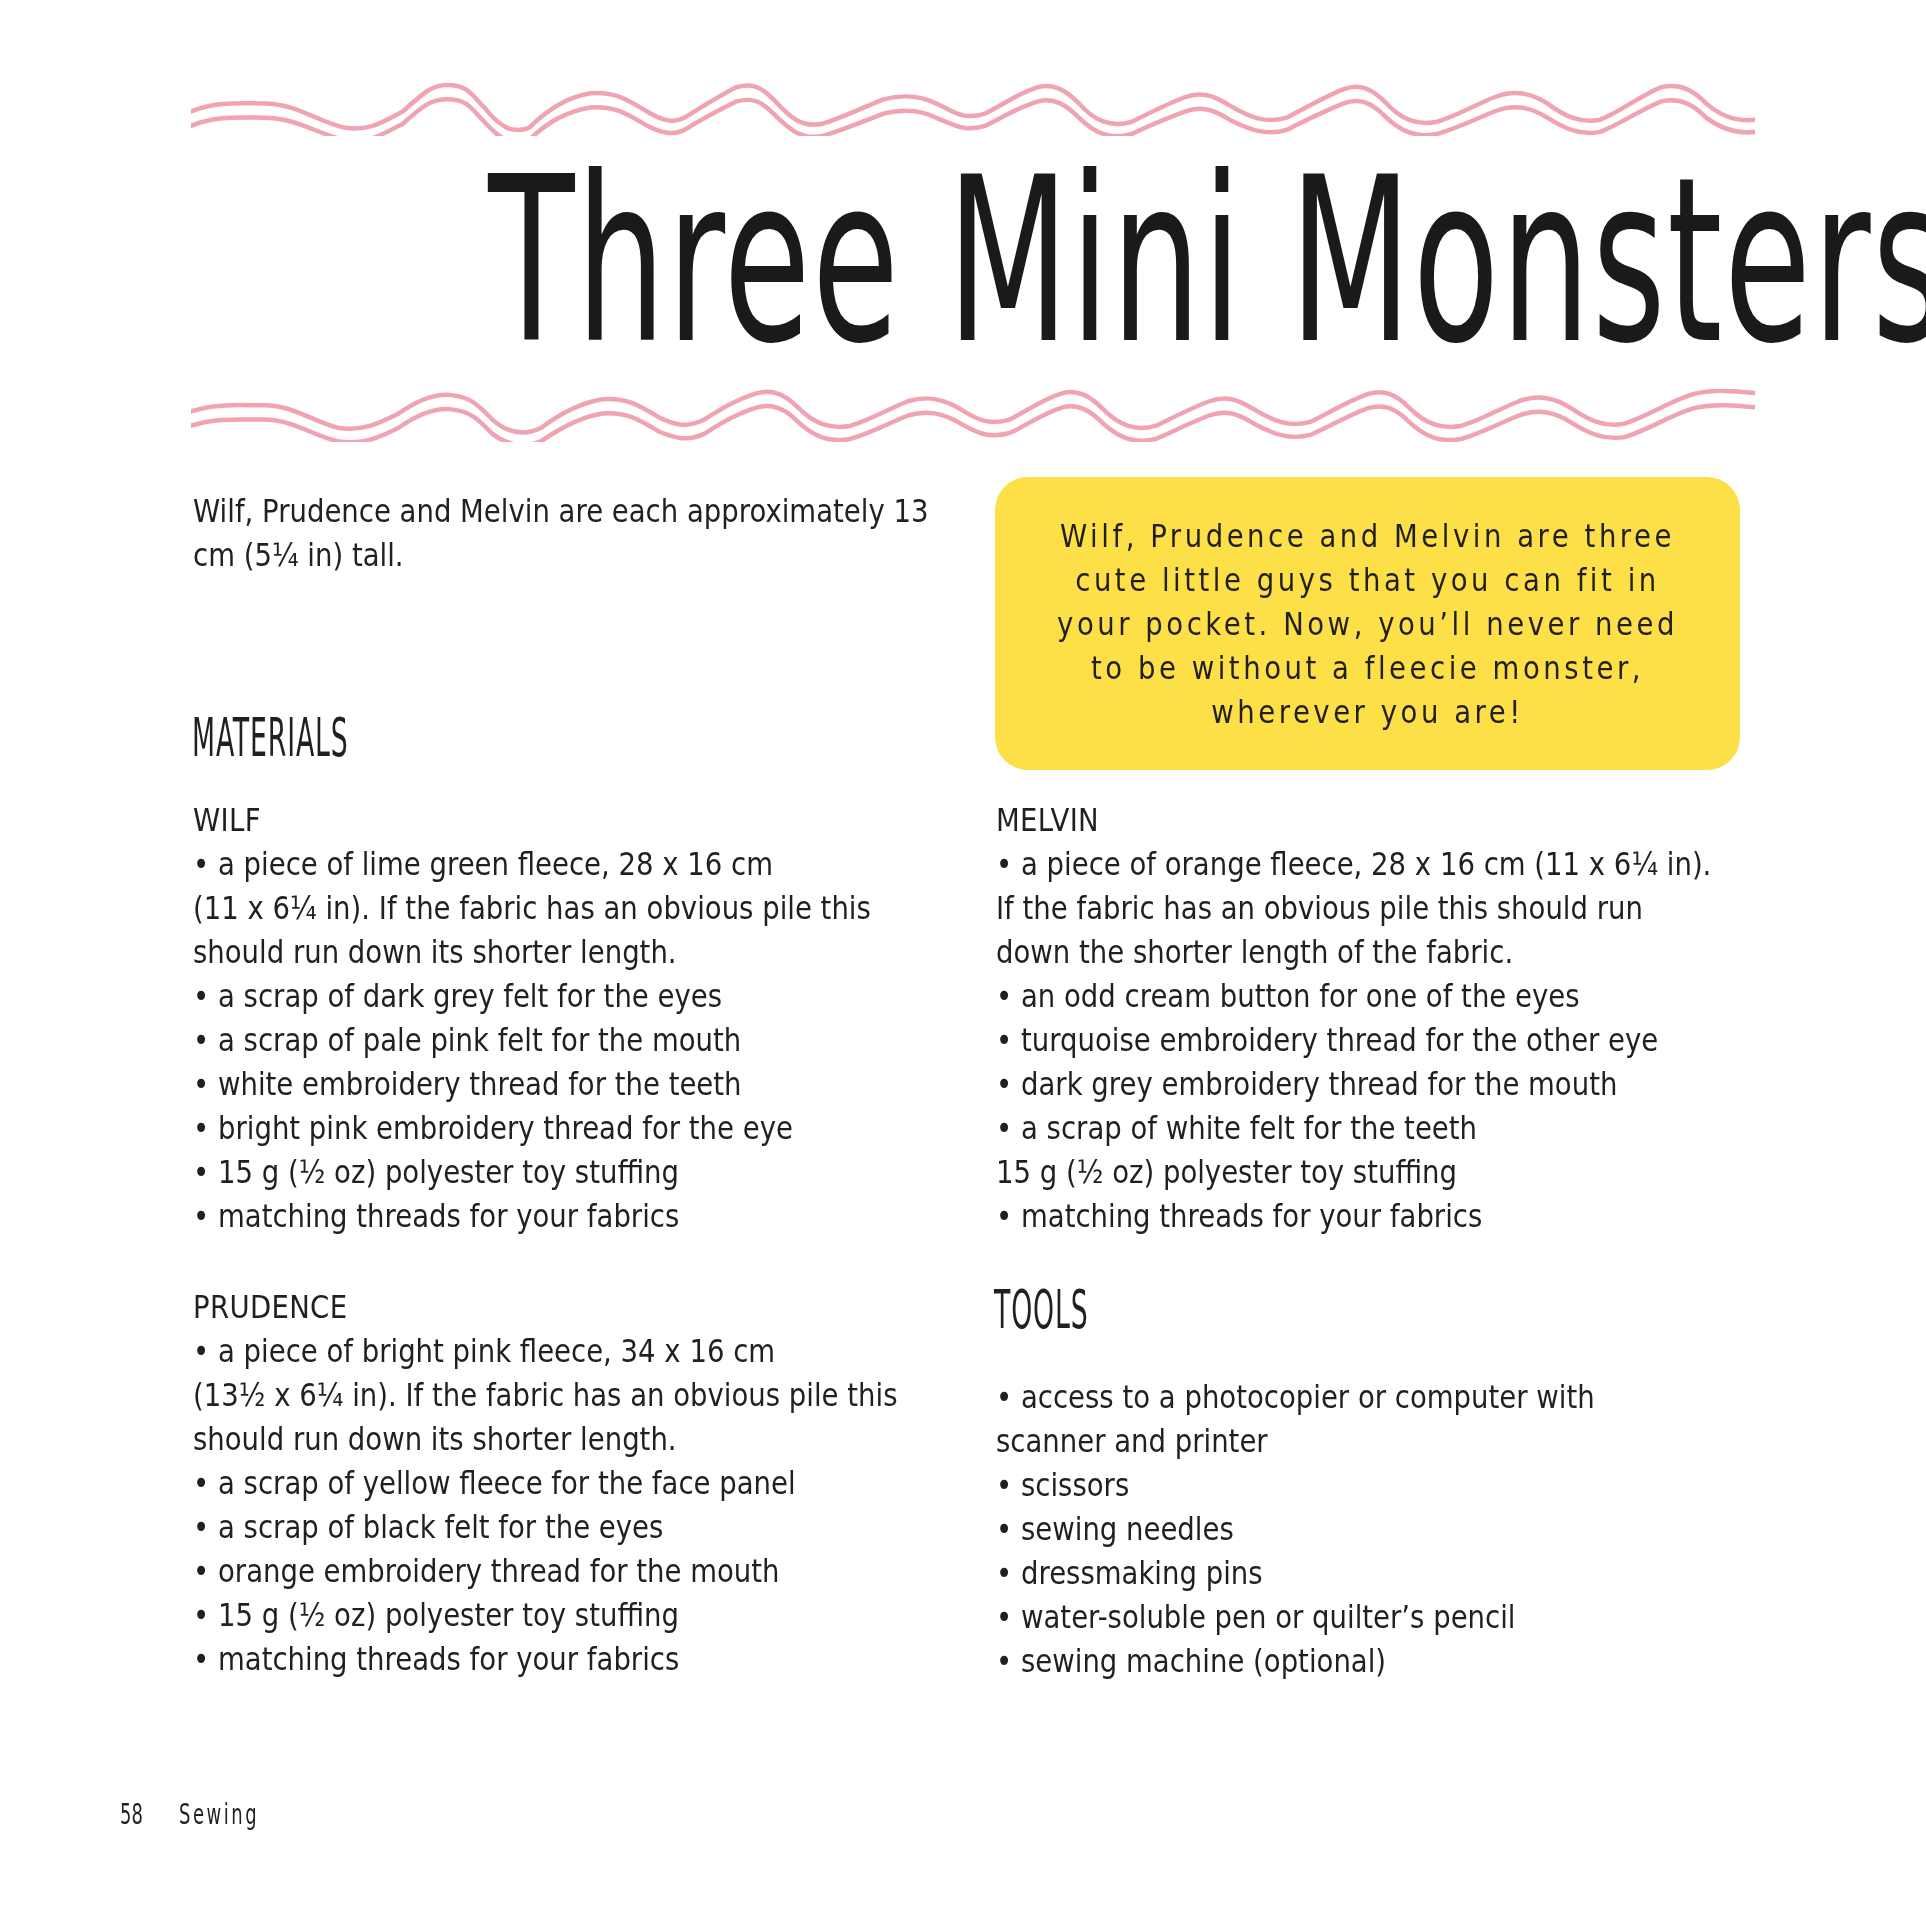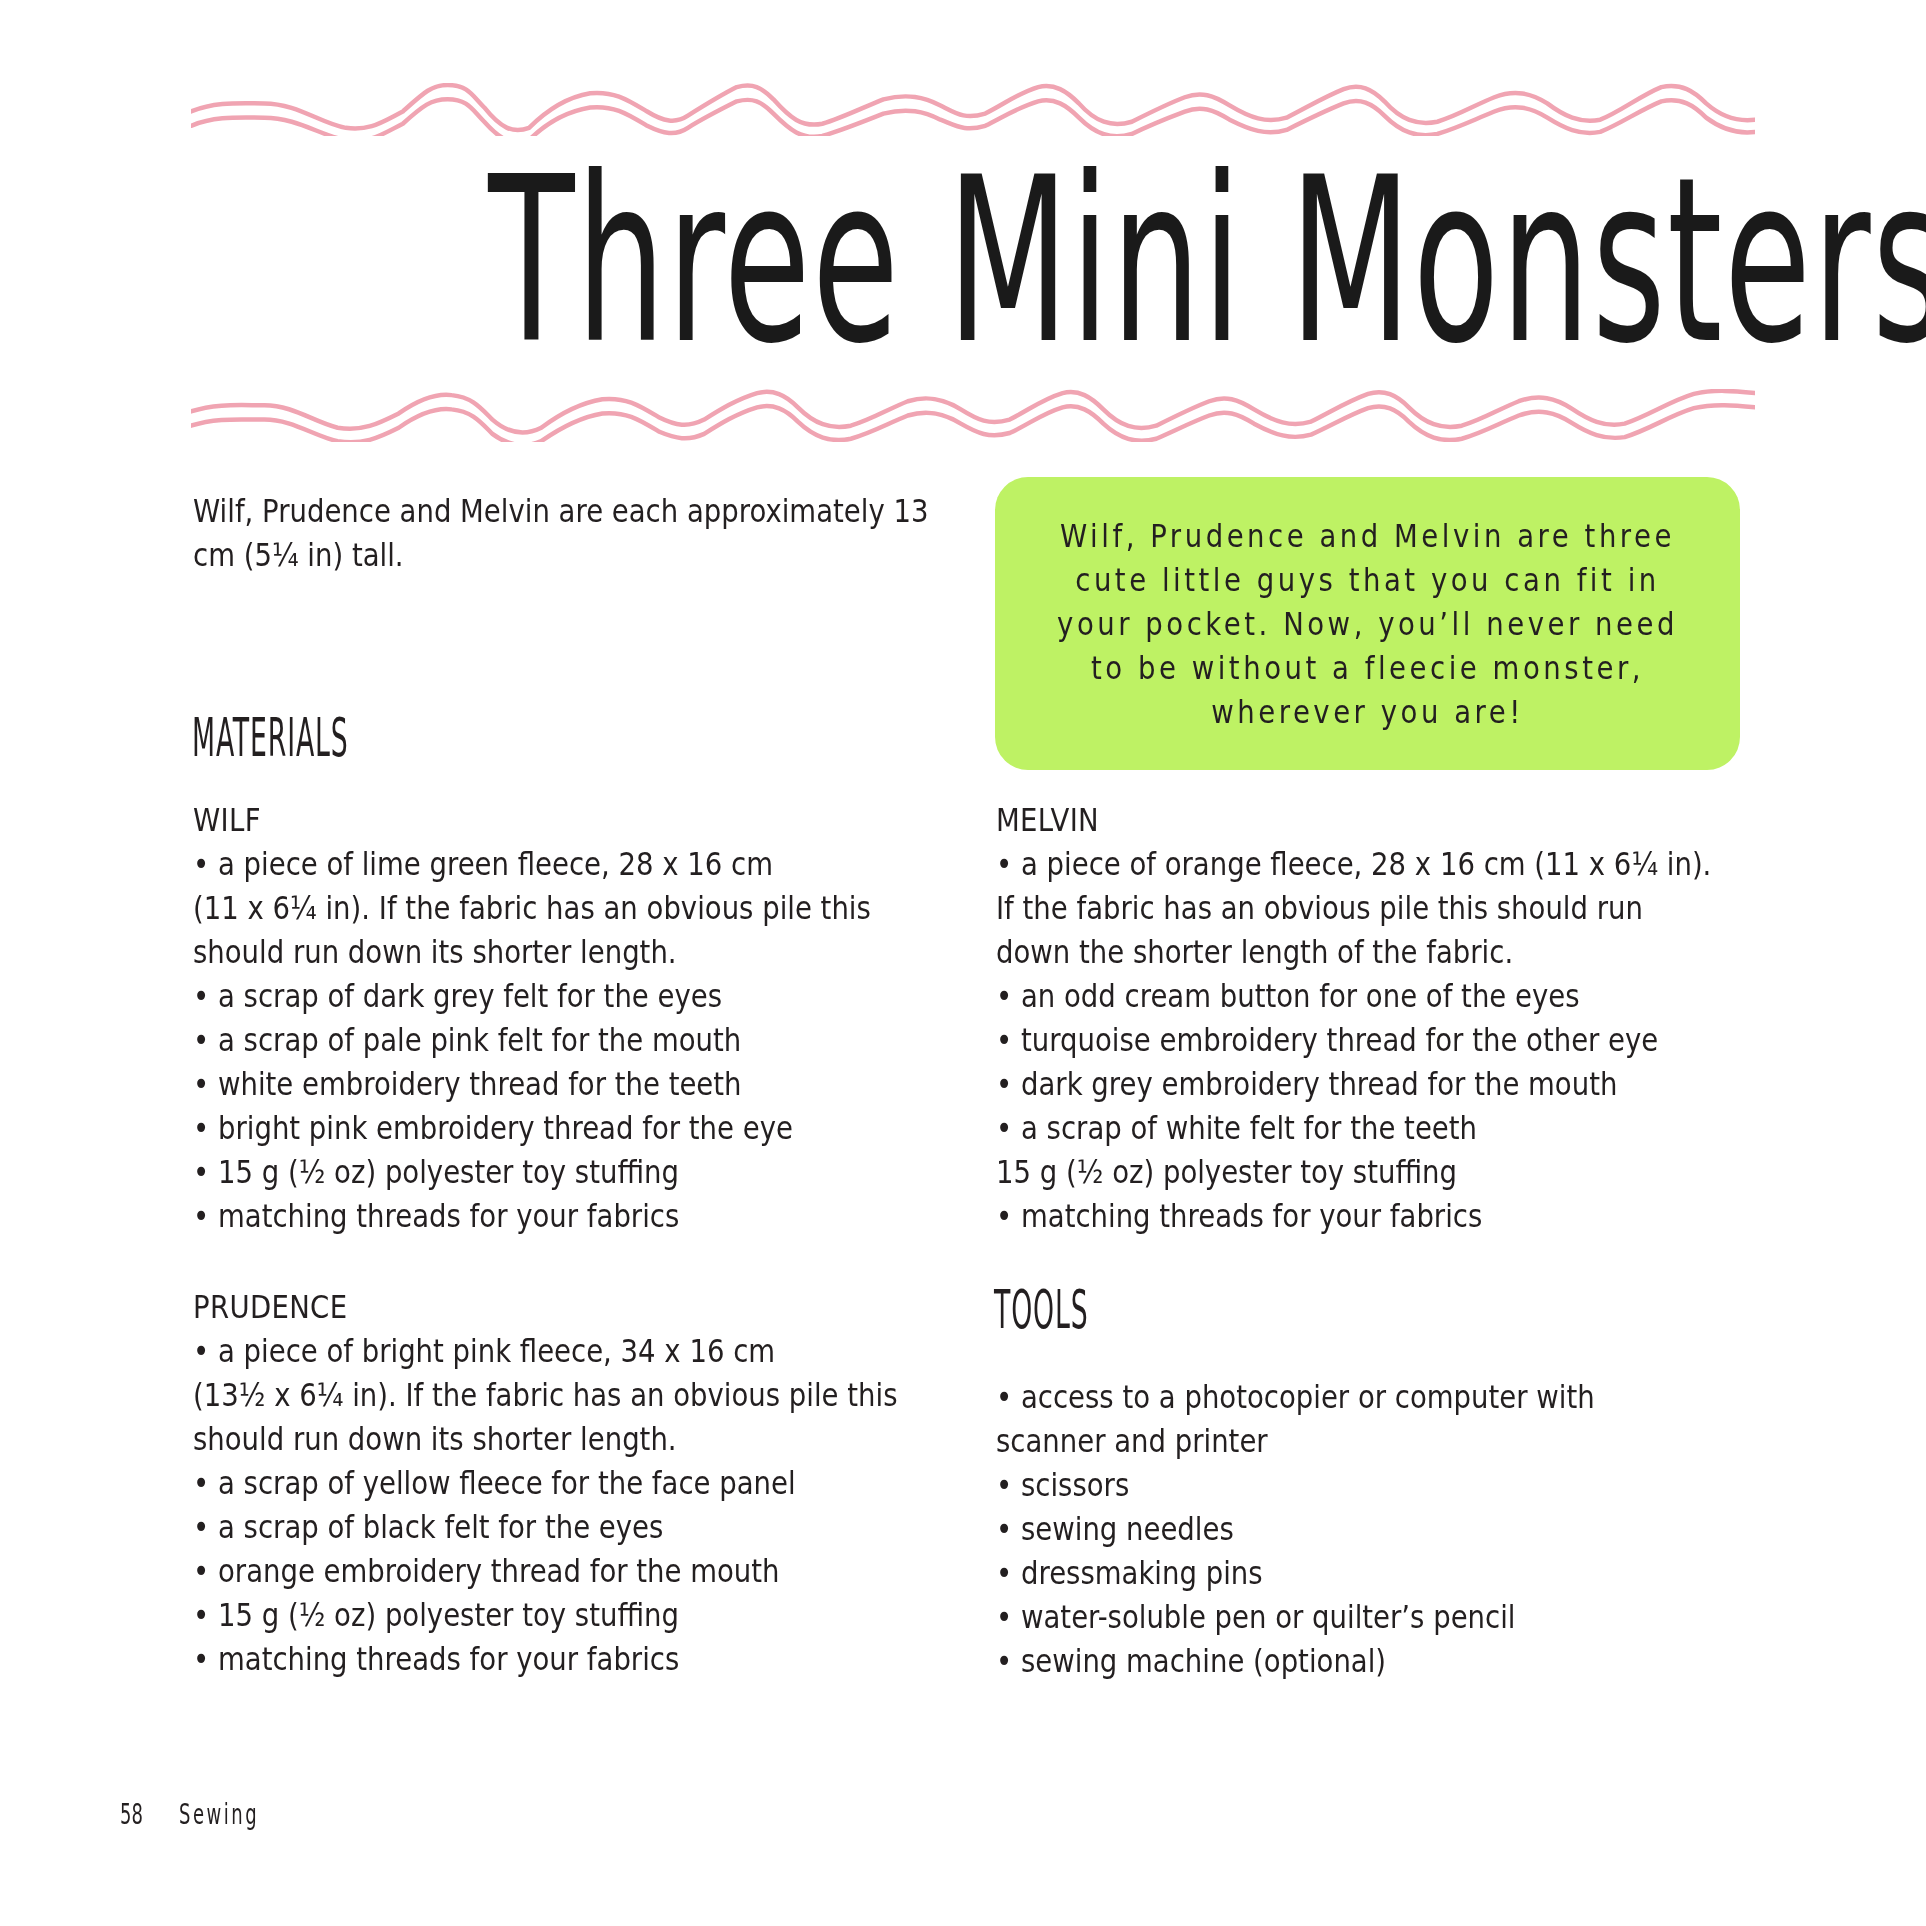--- a/index.html
+++ b/index.html
@@ -54,21 +54,21 @@
       transform-origin: left top;
       width: 892px;
     }
 
     .callout {
       position: absolute;
       top: 477px;
       left: 995px;
       width: 745px;
       height: 293px;
-      background: #bef264;
+      background: #fde047;
       border-radius: 33px;
       display: flex;
       align-items: center;
       justify-content: center;
     }
     .callout-text {
       text-align: center;
       font-size: 32px;
       line-height: 44px;
       letter-spacing: 4.1px;

